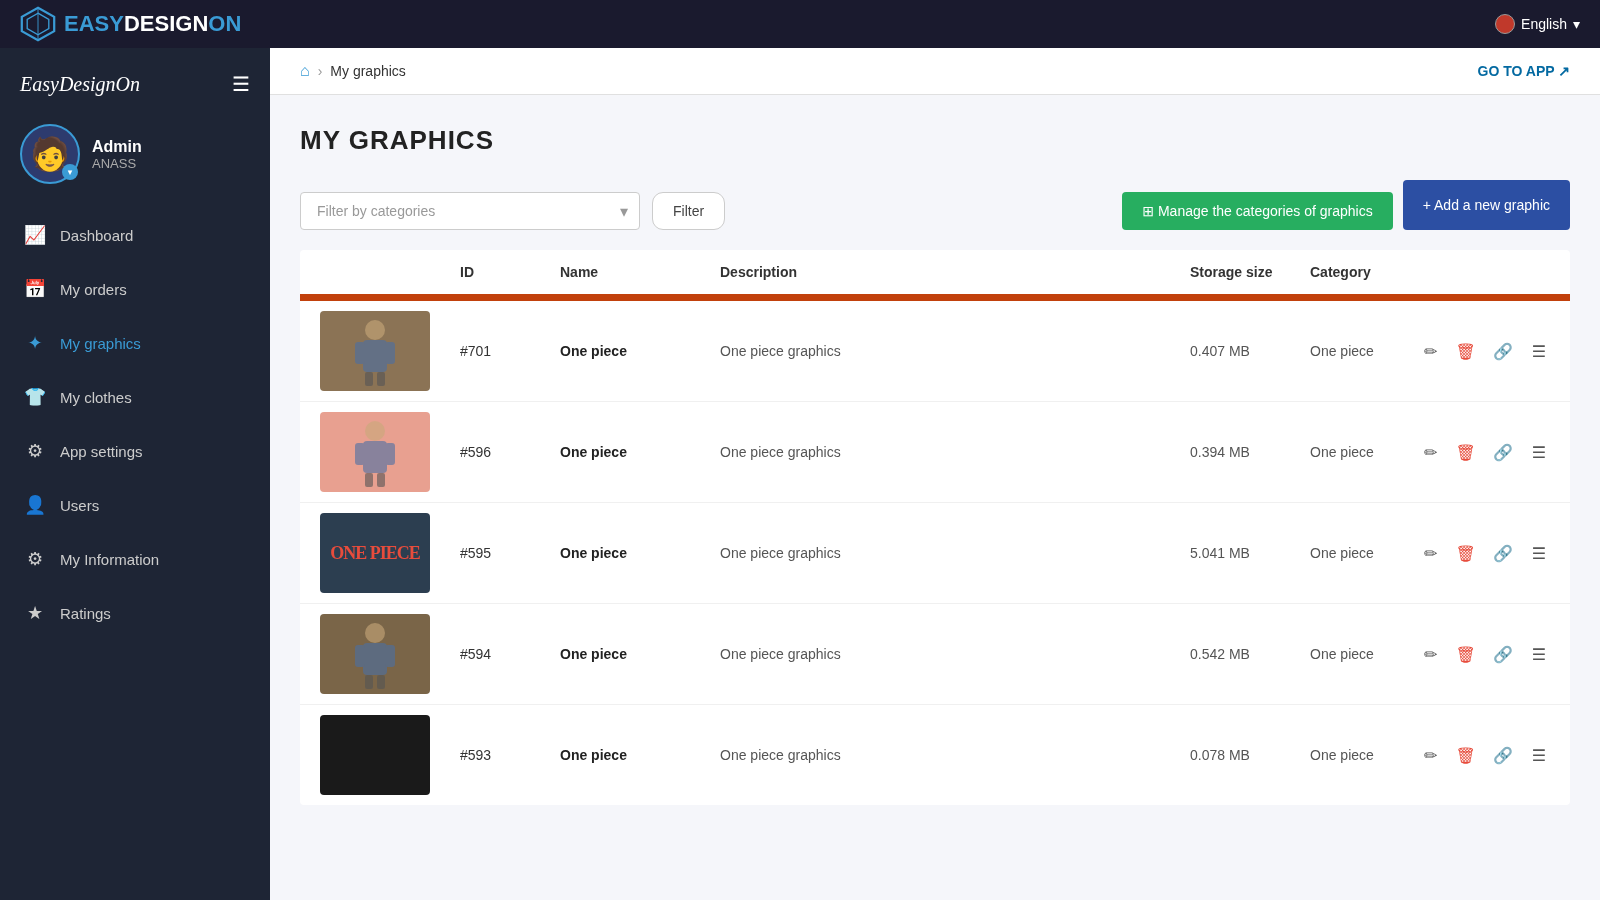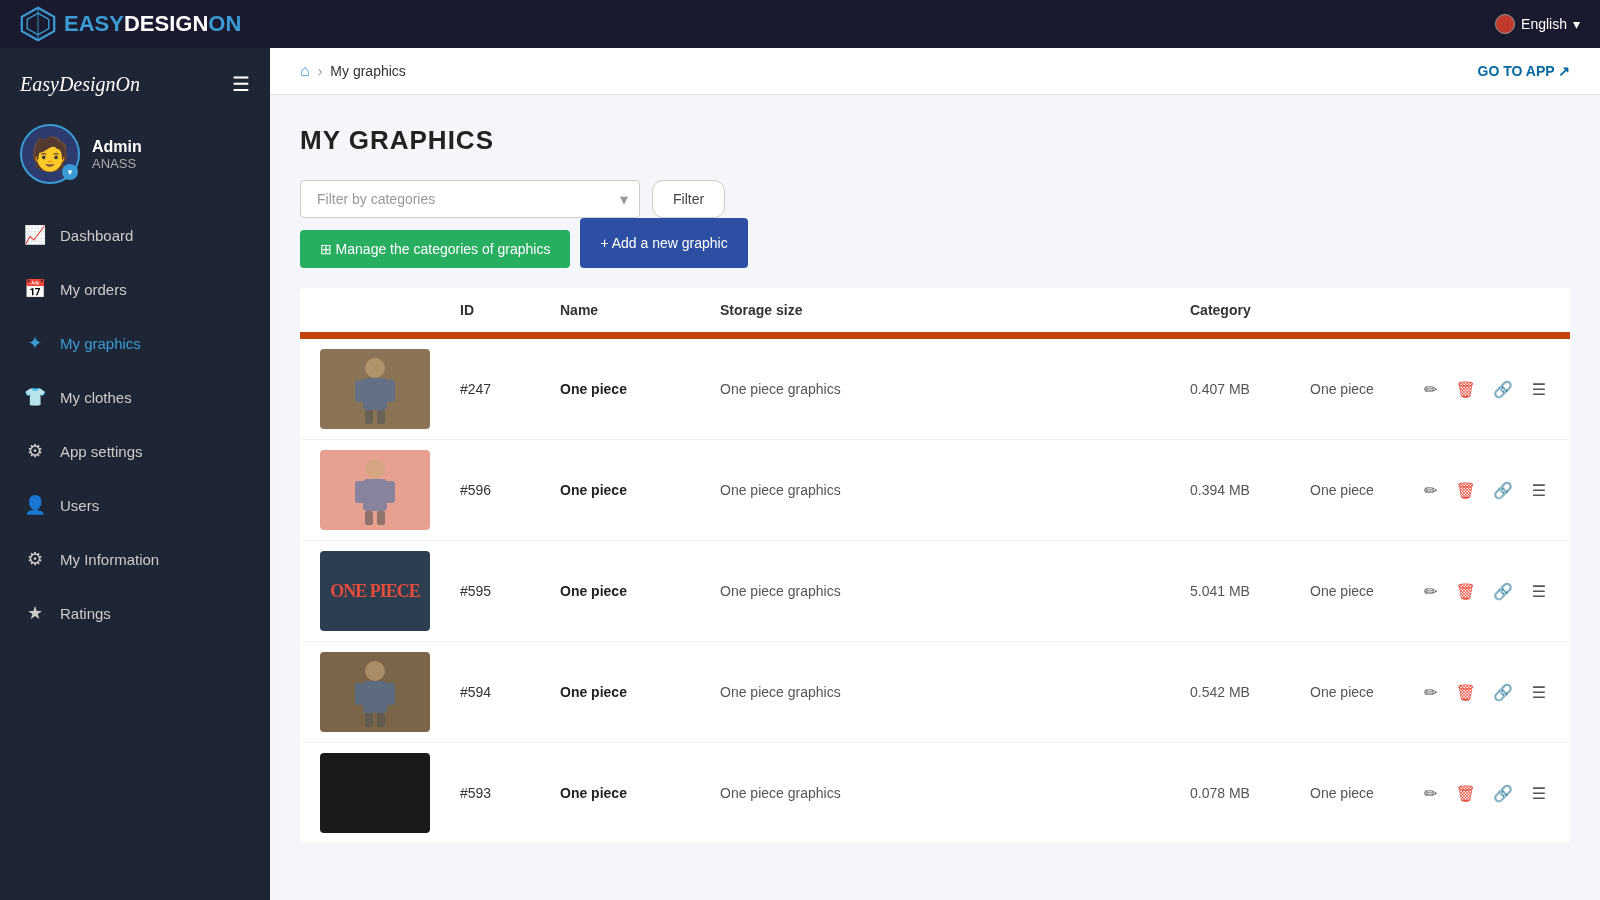--- a/index.html
+++ b/index.html
@@ -206,24 +206,23 @@
       font-size: 26px;
       font-weight: 700;
       color: #222;
       margin-bottom: 24px;
       letter-spacing: 1px;
     }
 
     
     .toolbar {
       display: flex;
-      align-items: flex-start;
+      align-items: flex-end;
       justify-content: space-between;
       margin-bottom: 20px;
-      flex-direction: column;
     }
     .toolbar-left {
       display: flex;
       align-items: center;
       gap: 12px;
     }
     .filter-select-wrap {
       position: relative;
       width: 340px;
     }
@@ -466,40 +465,41 @@
           <button class="btn-manage">⊞ Manage the categories of graphics</button>
           <button class="btn-add">+ Add a new graphic</button>
         </div>
       </div>
 
       <div class="table-wrap">
         <div class="table-header">
           <div></div>
           <div>ID</div>
           <div>Name</div>
+          <div>Description</div>
           <div>Storage size</div>
           <div>Category</div>
           <div></div>
         </div>
 
         <div id="table-body">
             <div class="table-row">
     <div class="thumb thumb-597">
       <div class="thumb-figure">
                   <svg width="60" height="70" viewBox="0 0 60 70" xmlns="http://www.w3.org/2000/svg" opacity="0.6">
       <circle cx="30" cy="14" r="10" fill="#c9a97a"></circle>
       <rect x="18" y="24" width="24" height="32" rx="4" fill="#4a6fa5"></rect>
       <rect x="10" y="26" width="10" height="22" rx="3" fill="#4a6fa5"></rect>
       <rect x="40" y="26" width="10" height="22" rx="3" fill="#4a6fa5"></rect>
       <rect x="20" y="56" width="8" height="14" rx="2" fill="#555"></rect>
       <rect x="32" y="56" width="8" height="14" rx="2" fill="#555"></rect>
     </svg>
                 </div>
     </div>
-    <div class="col-id">#247</div>
+    <div class="col-id">#701</div>
     <div class="col-name">One piece</div>
     <div class="col-desc">One piece graphics</div>
     <div class="col-size">0.407 MB</div>
     <div class="col-cat">One piece</div>
     <div class="col-actions">
       <button class="action-btn edit" title="Edit">✏</button>
       <button class="action-btn delete" title="Delete" style="color:#e74c3c;">🗑</button>
       <button class="action-btn link" title="Link">🔗</button>
       <button class="action-btn menu" title="More">☰</button>
     </div>

